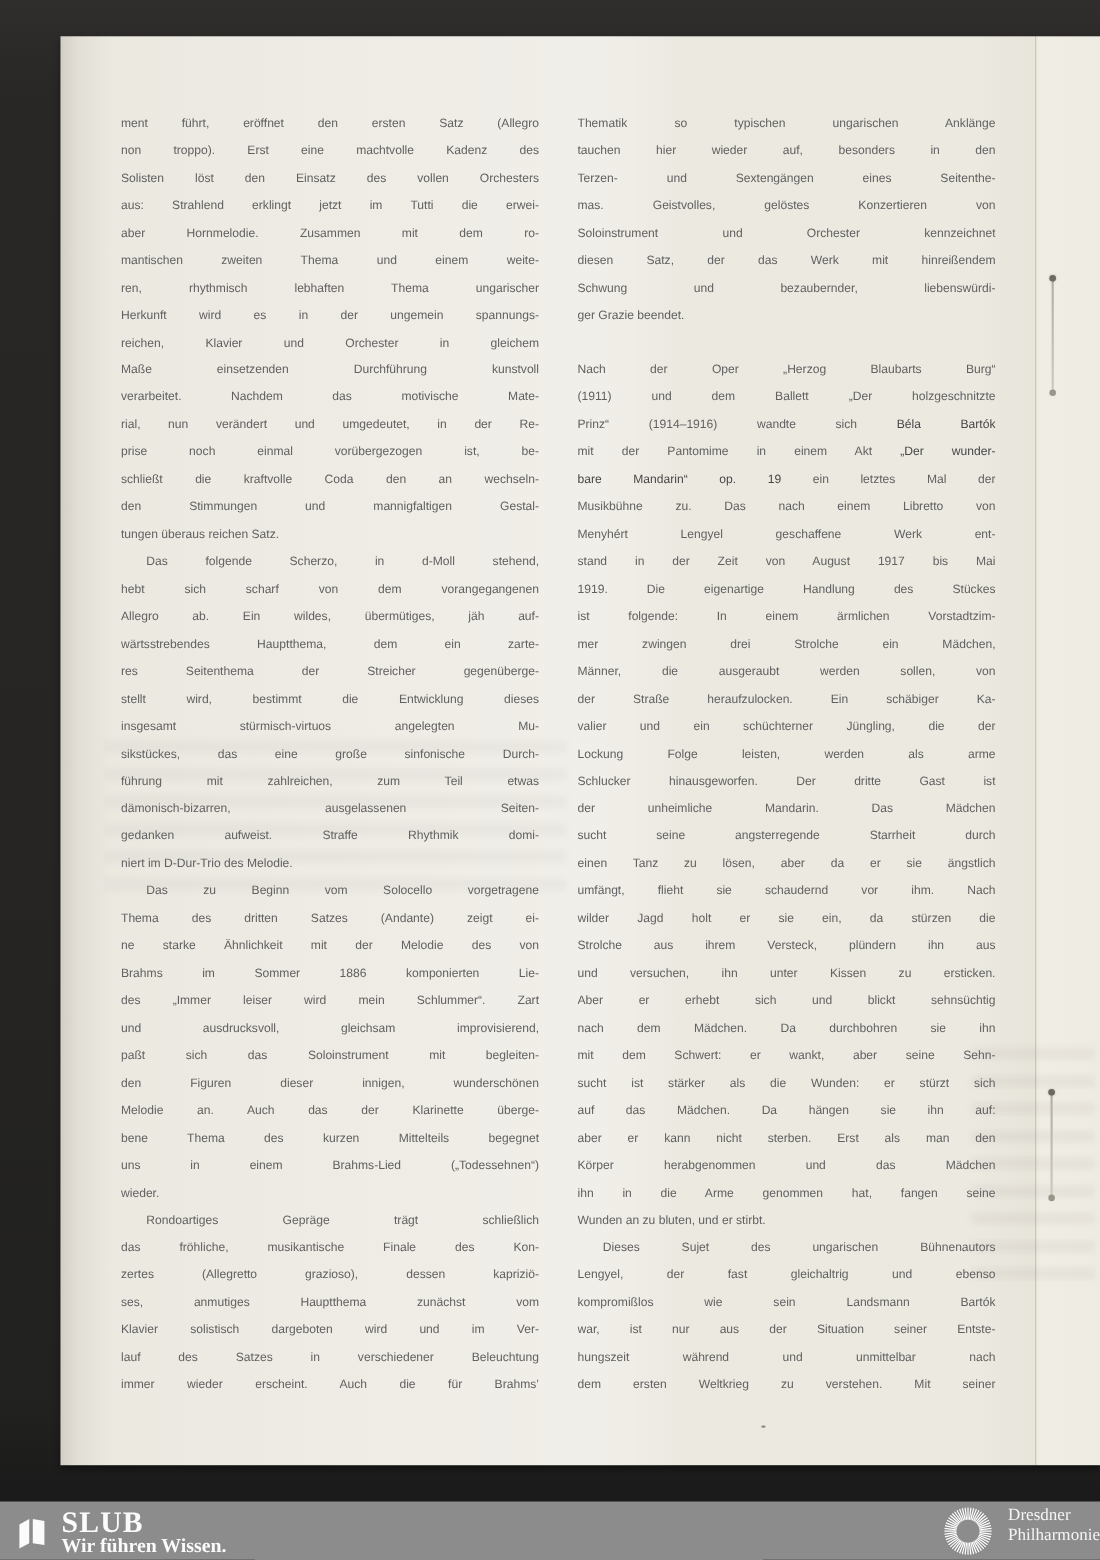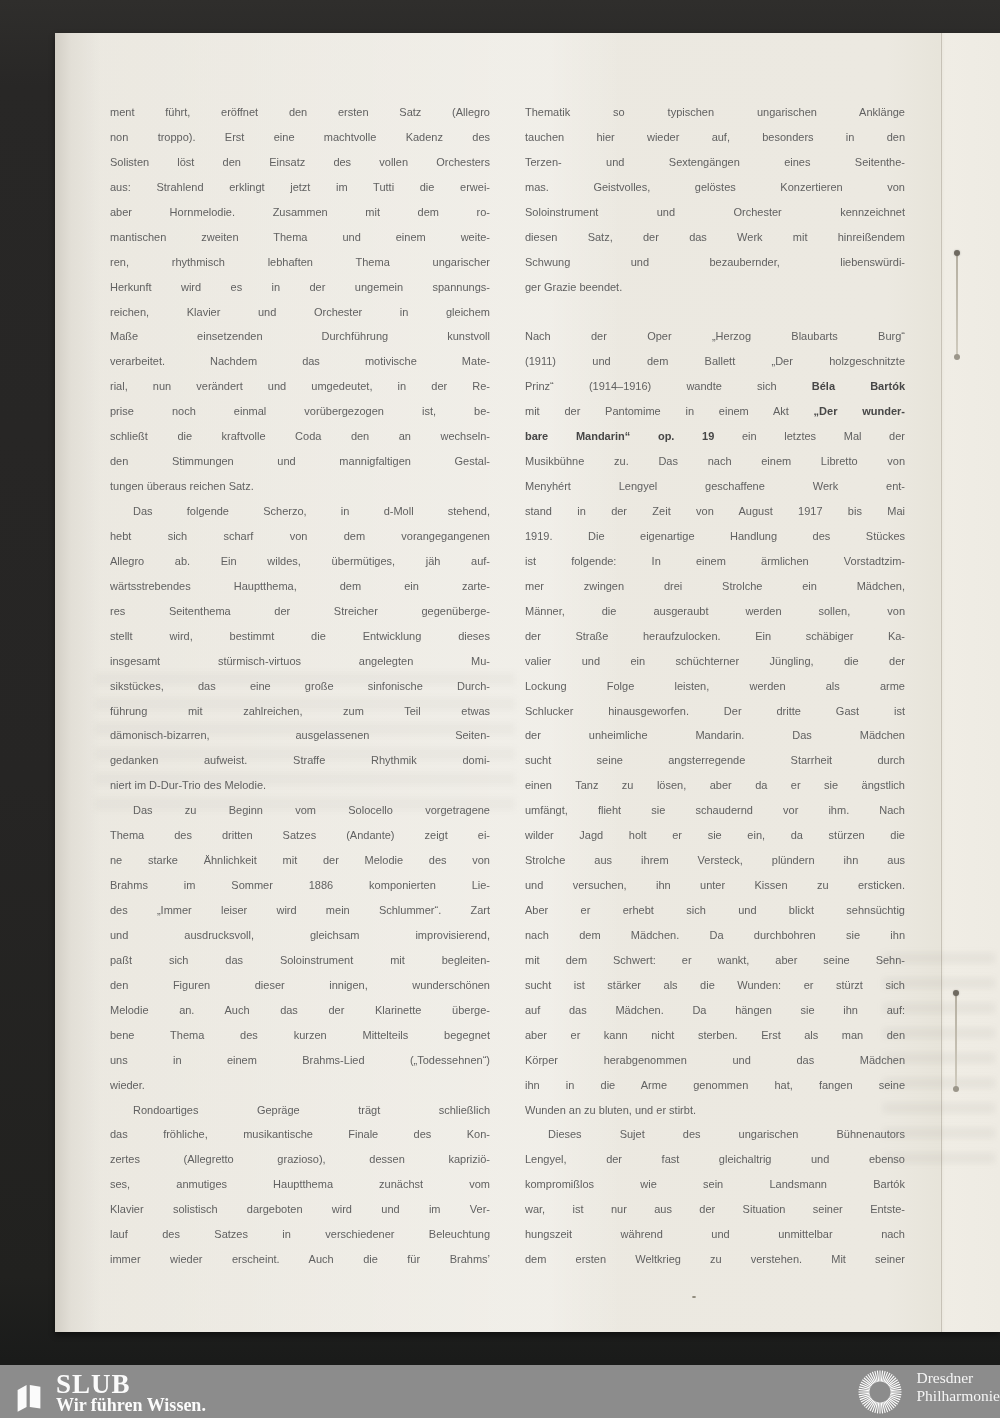--- a/index.html
+++ b/index.html
@@ -38,27 +38,27 @@
     font-size:11px;
   }
   .col.left{left:55px;}
   .col.right{left:470px;}
   .ln{
     height:24.95px;line-height:24.95px;overflow:hidden;
     text-align:justify;text-align-last:justify;white-space:normal;
   }
   .ln.last{text-align-last:left;}
   .ln.ind{padding-left:23px;}
-  .ln b{font-weight:bold;color:#474747;margin-top:32px;}
+  .ln b{font-weight:normal;color:#474747;margin-top:32px;}
   
   .footer{
     position:absolute;left:0;bottom:0;width:1000px;height:53px;background:#8c8c8c;
     display:flex;align-items:center;justify-content:space-between;
   }
-  .slub{display:flex;align-items:flex-end;margin-left:16px;cursor:pointer;}
+  .slub{display:flex;align-items:center;margin-left:16px;cursor:pointer;}
   .slub .book{width:26px;height:30px;margin-top:4px;}
   .slub .words{margin-left:14px;}
   .slub .name{
     font-family:"Liberation Serif",serif;font-weight:bold;color:#fbfbfb;
     font-size:27px;line-height:26px;letter-spacing:1px;
   }
   .slub .tagline{
     font-family:Liberation Serif, serif;font-weight:bold;color:#fbfbfb;
     font-size:18px;line-height:15px;margin-top:1px;
   }

